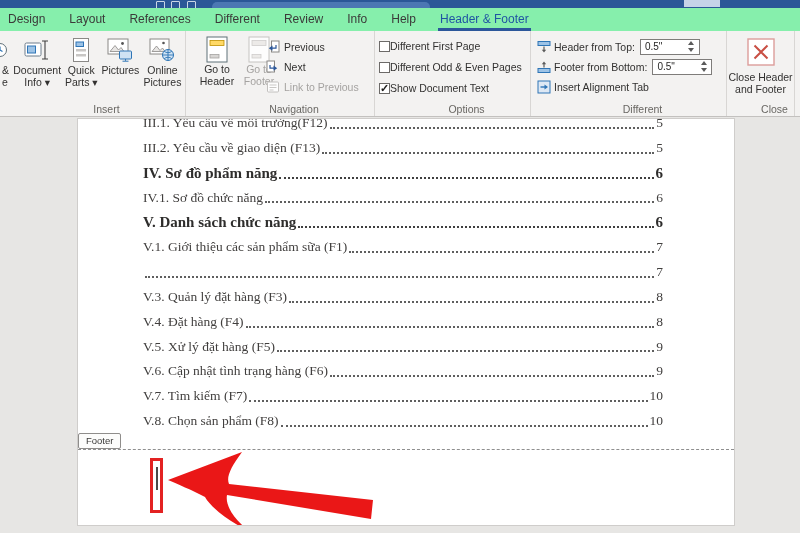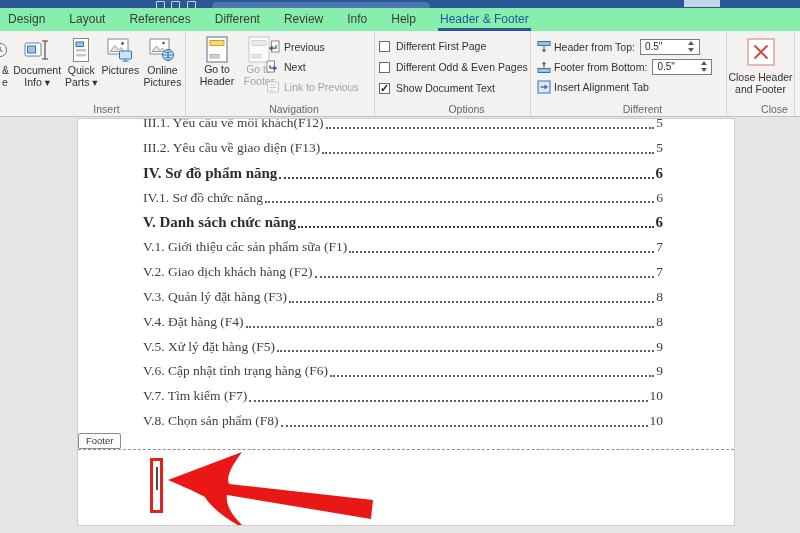--- a/index.html
+++ b/index.html
@@ -42,21 +42,21 @@
   
   .nav-flex{display:flex;padding:3px 0 0 12px;gap:4px;}
   .gotobtn{width:38px;display:flex;flex-direction:column;align-items:center;}
   .gotobtn .bicon{height:30px;}
   .nav-small{position:absolute;left:80px;top:8px;}
   .smallbtn{display:flex;align-items:center;gap:4px;height:15px;margin-bottom:5px;font-size:10.5px;color:#323130;white-space:nowrap;}
   .disabled .blbl,.smallbtn.disabled,.gotobtn.disabled .blbl{color:#a5a3a1;}
   .iconwrap{display:inline-flex;}
   
   #opt-rows{padding:9px 0 0 4px;}
-  .chk-row{display:flex;align-items:center;gap:6px;height:12px;margin-bottom:9px;font-size:10.5px;color:#323130;white-space:nowrap;}
+  .chk-row{display:flex;align-items:center;height:12px;margin-bottom:9px;font-size:10.5px;color:#323130;white-space:nowrap;}
   .cb{width:11px;height:11px;background:#fff;border:1px solid #6c6a68;box-sizing:border-box;position:relative;flex:0 0 auto;}
   .cb.checked::after{content:"\2713";position:absolute;left:0px;top:-2px;font-size:11px;color:#201f1e;font-weight:700;}
   
   .pos-rows{padding:7px 0 0 6px;}
   .pos-row{display:flex;align-items:center;gap:3px;height:17px;margin-bottom:3px;font-size:10.5px;color:#323130;white-space:nowrap;}
   .spinbox{margin-left:2px;width:60px;height:16px;border:1px solid #7e7c7a;background:#fff;display:flex;align-items:center;box-sizing:border-box;}
   .spinval{flex:1;font-size:10px;color:#201f1e;padding-left:4px;}
   .spinner{width:11px;display:flex;flex-direction:column;align-items:center;gap:3px;padding-right:2px;}
   .tri-up{width:0;height:0;border-left:3px solid transparent;border-right:3px solid transparent;border-bottom:4px solid #5a5a5a;}
   .tri-dn{width:0;height:0;border-left:3px solid transparent;border-right:3px solid transparent;border-top:4px solid #5a5a5a;}
@@ -326,21 +326,21 @@
     </div>
     <div class="grp-label">Close</div>
   </div>
 
 </div>
 
 <div class="docarea">
   <div class="page">
     <div id="toc-list">
         <div class="toc-row">
-          <span class="toc-text">III.1. Yêu cầu về môi khách(F12)</span>
+          <span class="toc-text">III.1. Yêu cầu về môi trường(F12)</span>
           <span class="toc-leader"></span>
           <span class="toc-page">5</span>
         </div>
         <div class="toc-row">
           <span class="toc-text">III.2. Yêu cầu về giao diện (F13)</span>
           <span class="toc-leader"></span>
           <span class="toc-page">5</span>
         </div>
         <div class="toc-row bold">
           <span class="toc-text">IV. Sơ đồ phẩm năng</span>
@@ -356,21 +356,20 @@
           <span class="toc-text">V. Danh sách chức năng</span>
           <span class="toc-leader"></span>
           <span class="toc-page">6</span>
         </div>
         <div class="toc-row">
           <span class="toc-text">V.1. Giới thiệu các sản phẩm sữa (F1)</span>
           <span class="toc-leader"></span>
           <span class="toc-page">7</span>
         </div>
         <div class="toc-row">
-          <span class="toc-text">V.2. Giao dịch khách hàng (F2)</span>
           <span class="toc-leader"></span>
           <span class="toc-page">7</span>
         </div>
         <div class="toc-row">
           <span class="toc-text">V.3. Quản lý đặt hàng (F3)</span>
           <span class="toc-leader"></span>
           <span class="toc-page">8</span>
         </div>
         <div class="toc-row">
           <span class="toc-text">V.4. Đặt hàng (F4)</span>

